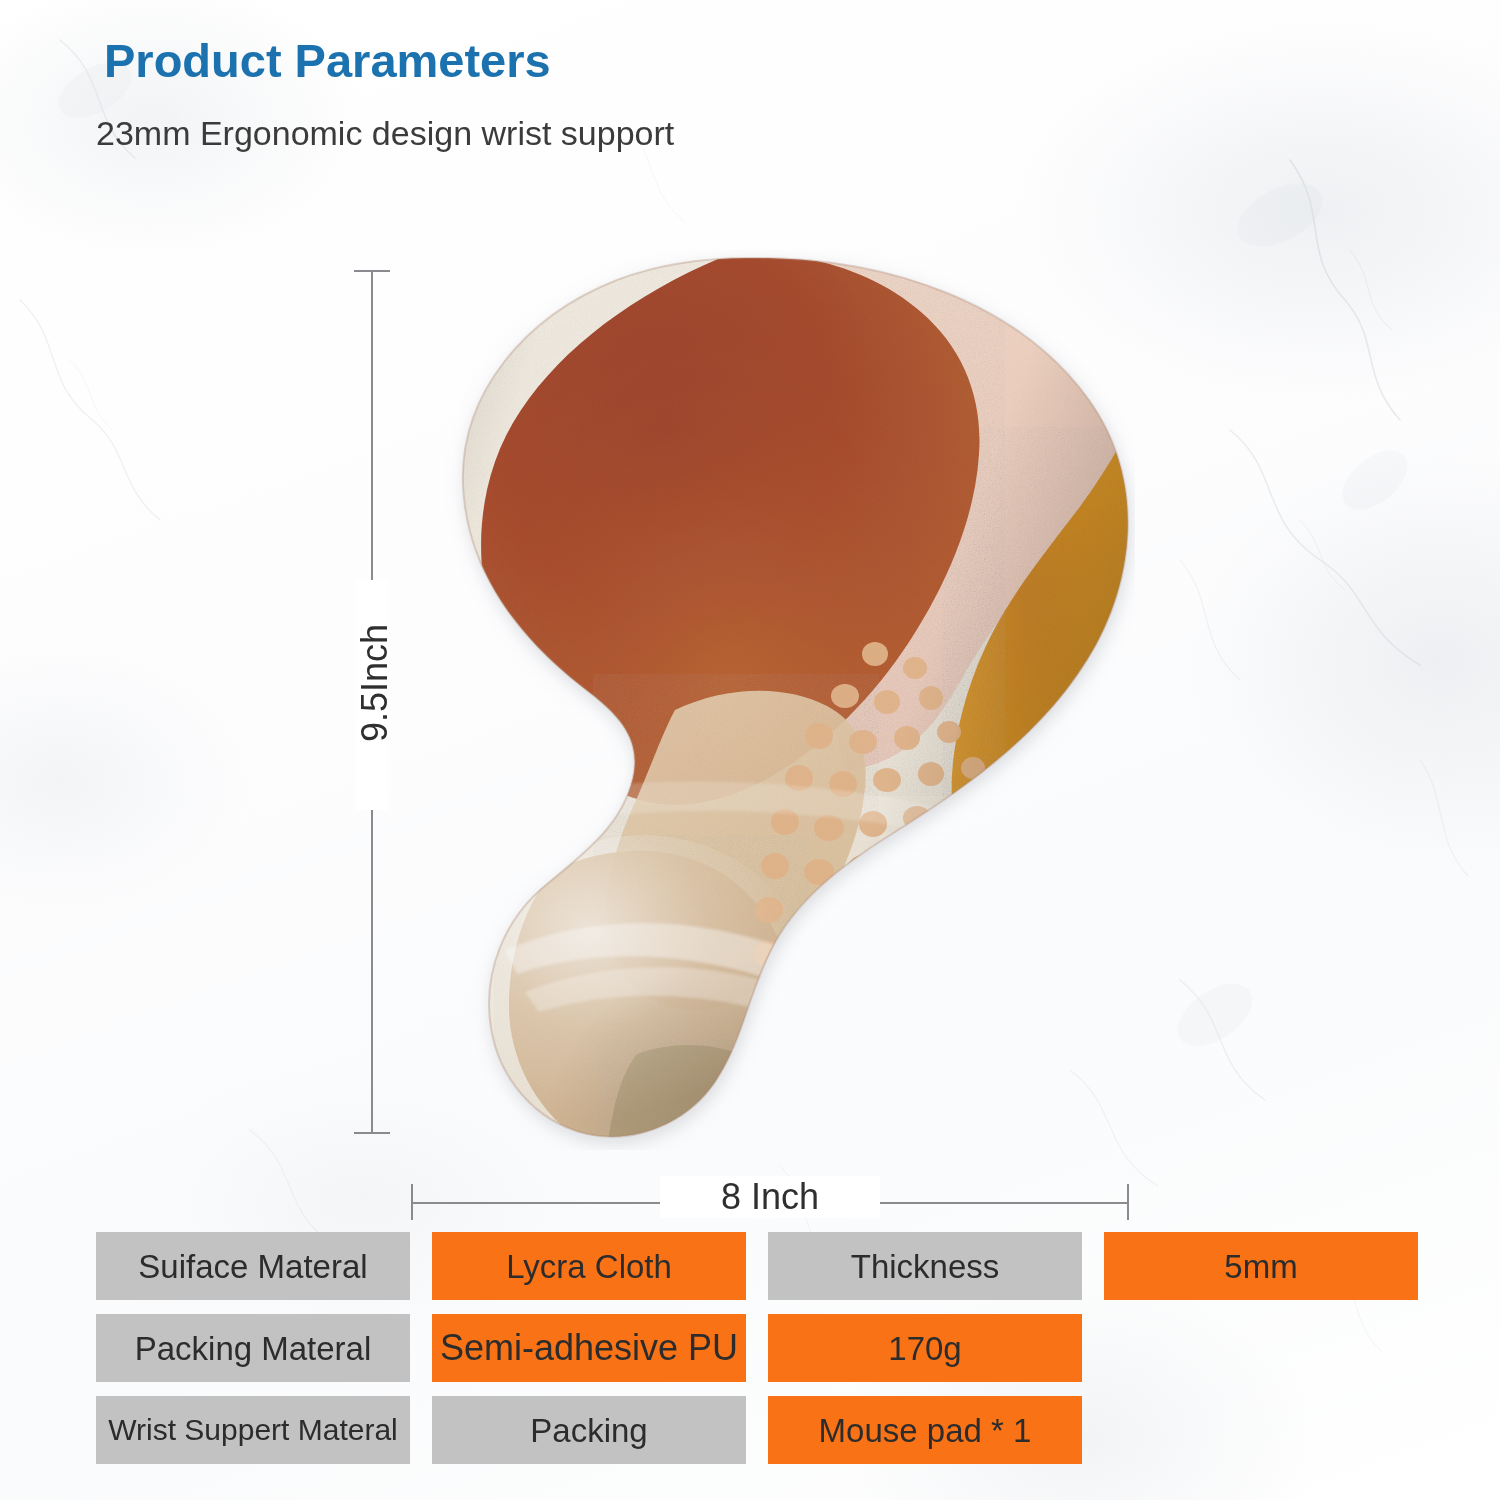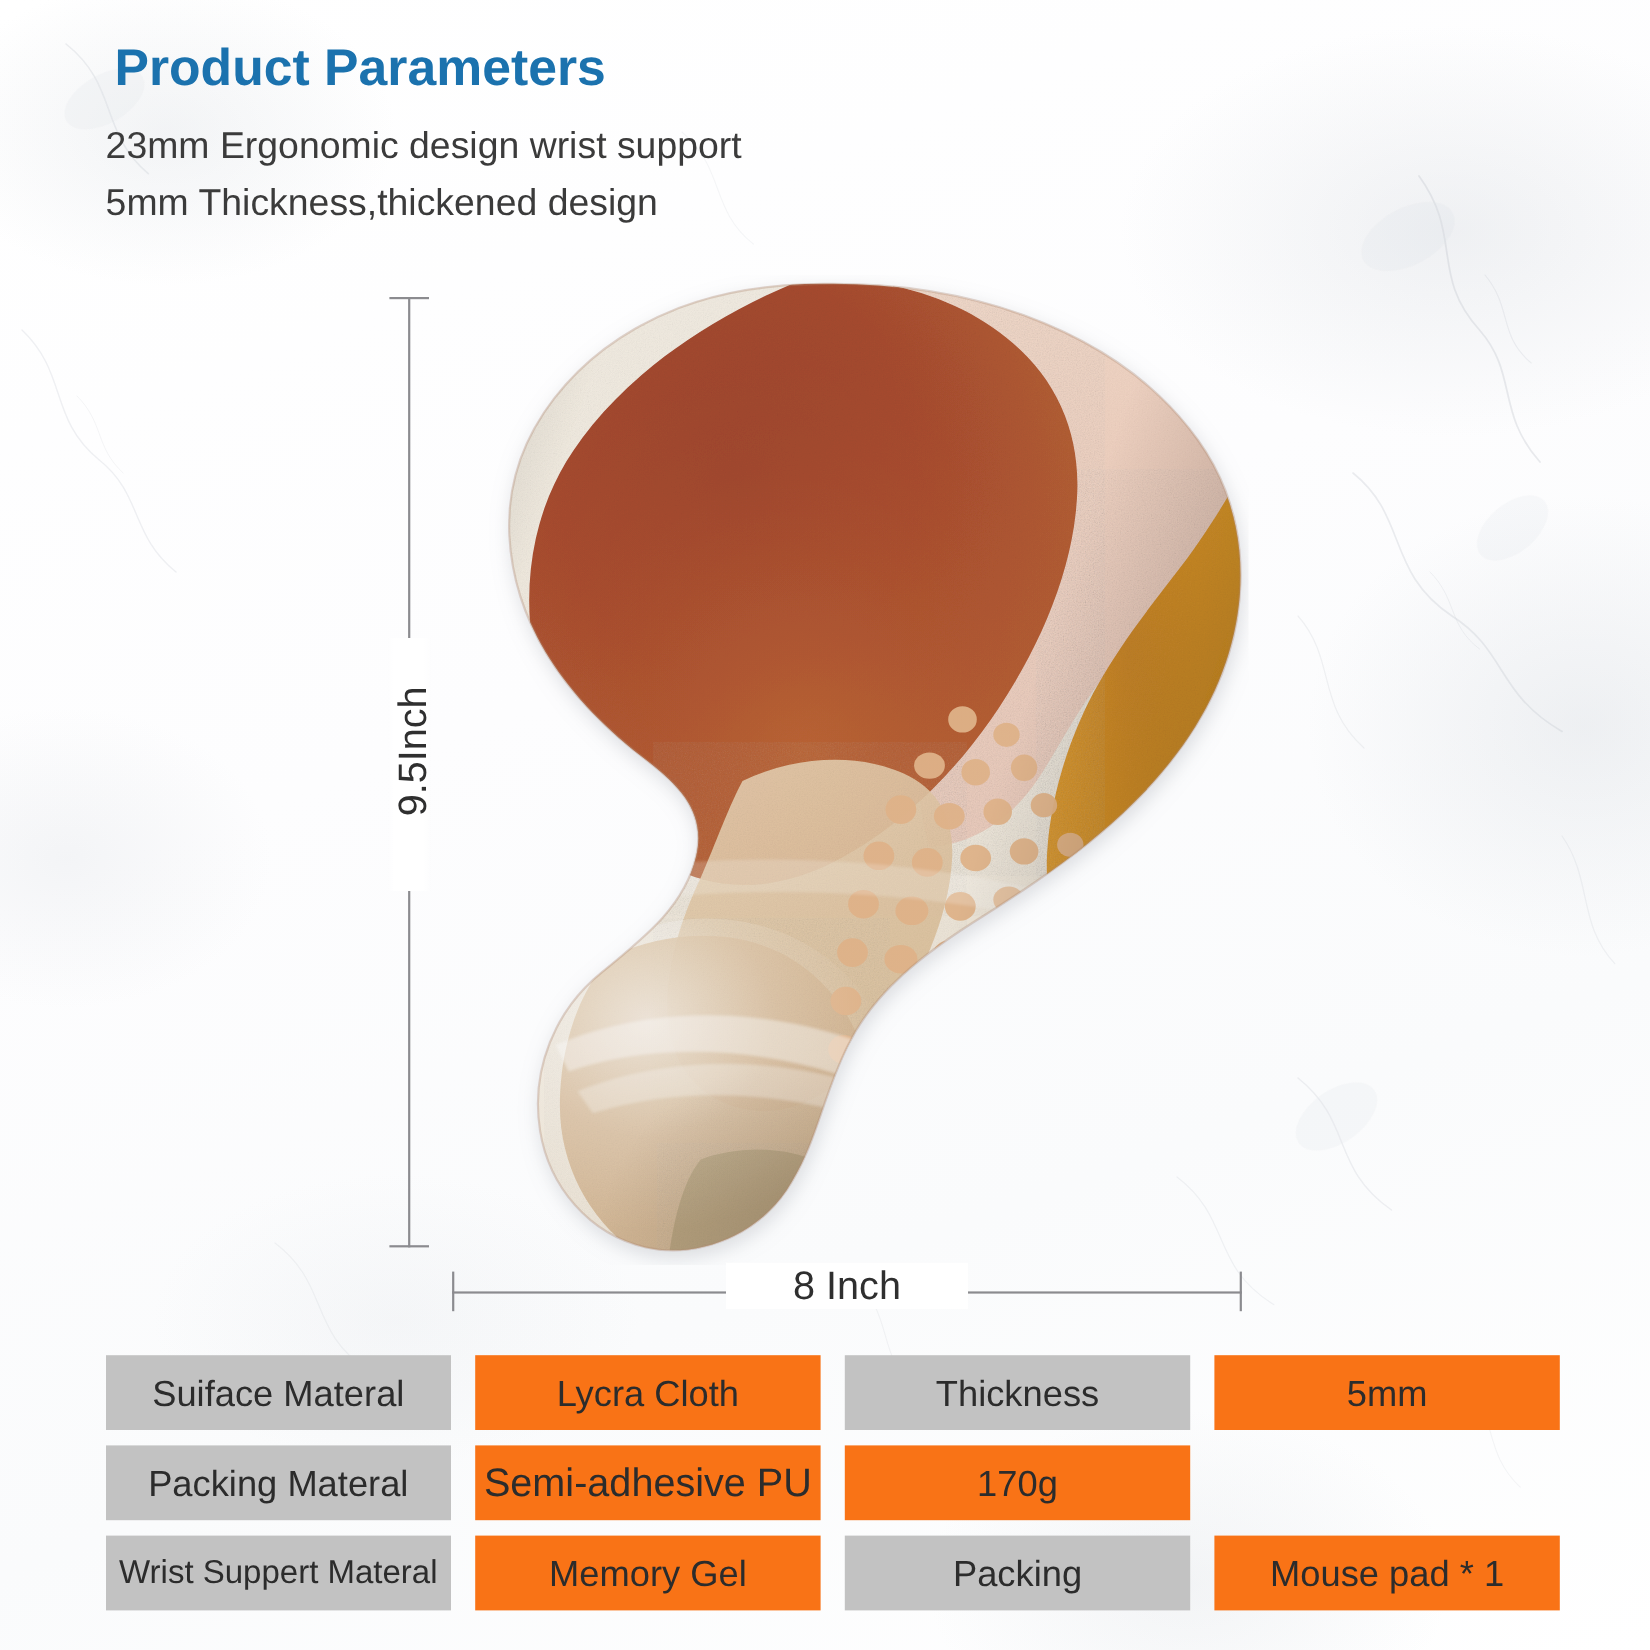--- a/index.html
+++ b/index.html
@@ -116,21 +116,21 @@
     top: 318px;
     width: 40px;
     height: 230px;
     background: linear-gradient(90deg, rgba(255,255,255,0) 0%, #ffffff 18%, #ffffff 82%, rgba(255,255,255,0) 100%);
   }
 
   
   #dim-horizontal {
     position: absolute;
     left: 405px;
-    top: 900px;
+    top: 928px;
     width: 730px;
     height: 70px;
   }
   #dim-horizontal .dimline {
     position: absolute;
     top: 34px;
     left: 6px;
     width: 718px;
     height: 2px;
     background: #8b8b8f;
@@ -224,21 +224,20 @@
     <ellipse cx="1280" cy="215" rx="46" ry="26" transform="rotate(-28 1280 215)"></ellipse>
     <ellipse cx="1375" cy="480" rx="38" ry="22" transform="rotate(-40 1375 480)"></ellipse>
     <ellipse cx="95" cy="90" rx="40" ry="22" transform="rotate(-30 95 90)"></ellipse>
     <ellipse cx="1215" cy="1015" rx="42" ry="24" transform="rotate(-35 1215 1015)"></ellipse>
   </g>
 </svg>
 
 <div id="header-block">
   <div id="page-title">Product Parameters</div>
   <div class="feature-line">23mm Ergonomic design wrist support</div>
-  <div class="feature-line">5mm Thickness,thickened design</div>
 </div>
 
 <div id="product-stage">
 
   <div id="dim-vertical">
     <div class="dimline"></div>
     <div class="cap top"></div>
     <div class="cap bottom"></div>
     <div id="dim-vertical-label-mask"></div>
     <div id="dim-vertical-label">9.5Inch</div>
@@ -497,18 +496,17 @@
   </div>
 
   <div class="spec-row">
     <div class="spec-cell label">Packing Materal</div>
     <div class="spec-cell value tight">Semi-adhesive PU</div>
     <div class="spec-cell value">170g</div>
   </div>
 
   <div class="spec-row">
     <div class="spec-cell label tighter">Wrist Suppert Materal</div>
-    <div class="spec-cell value">Memory Gel</div>
     <div class="spec-cell label">Packing</div>
     <div class="spec-cell value">Mouse pad * 1</div>
   </div>
 
 </div>
 
 </body></html>

